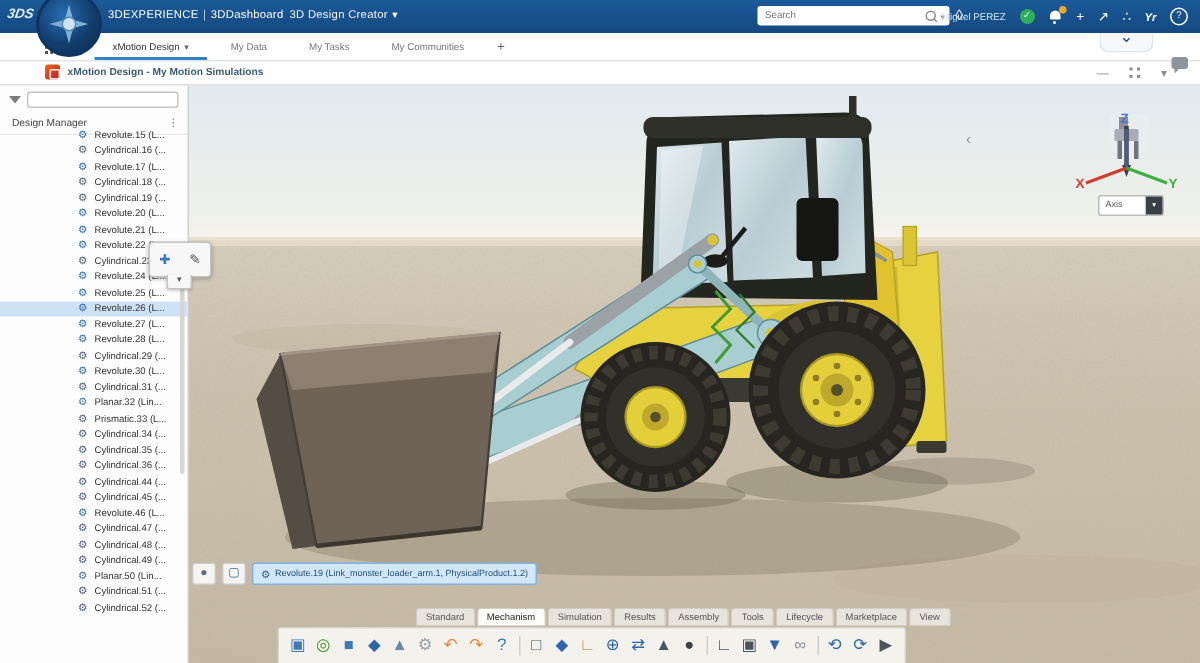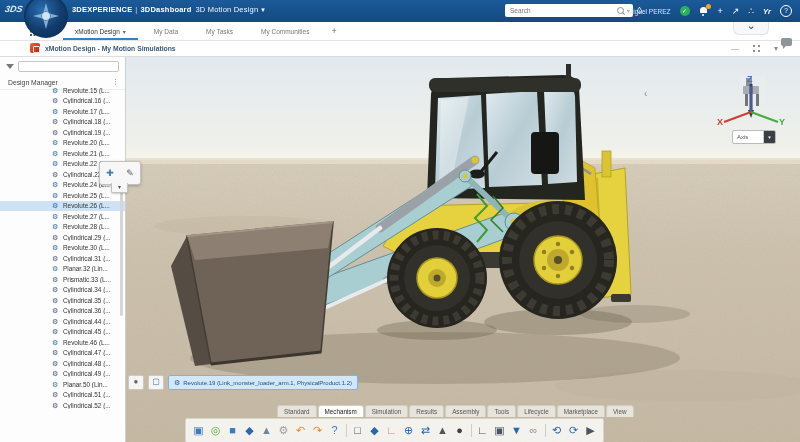--- a/index.html
+++ b/index.html
@@ -8,21 +8,21 @@
   
   .topbar{position:absolute;left:0;top:0;width:800px;height:22px;
           background:linear-gradient(#1b5a99,#14497f);color:#fff;z-index:30;}
   .logo3ds{position:absolute;left:5px;top:4px;font-size:9px;font-weight:bold;font-style:italic;
            transform:skewX(-10deg);color:#dcebf7;}
   .compass{position:absolute;left:24px;top:-6px;width:40px;height:40px;border-radius:50%;
            background:radial-gradient(circle at 40% 35%,#2a6db3 0%,#123d6d 55%,#0b2c52 100%);
            border:2px solid #0d3560;z-index:40;}
   .compass svg{position:absolute;left:4px;top:4px;}
   .brand{position:absolute;left:72px;top:5px;font-size:7.5px;letter-spacing:.2px;white-space:nowrap;}
-  .brand b{font-weight:bold;}
+  .brand b{font-weight:normal;}
   .brand .sep{opacity:.7;margin:0 3px;}
   .brand .appname{font-weight:normal;opacity:.95;margin-left:4px;}
   .brand .caret{font-size:7px;margin-left:3px;}
   .searchbox{position:absolute;left:505px;top:4px;width:122px;height:13px;background:#fff;
              border-radius:2px;display:flex;align-items:center;padding:0 3px;}
   .searchbox input{flex:1;border:none;outline:none;font-size:6.5px;color:#333;background:transparent;
                    font-family:"Liberation Sans",sans-serif;min-width:0;}
   .mag{width:5px;height:5px;border:1px solid #8a8a8a;border-radius:50%;position:relative;flex:none;}
   .mag::after{content:"";position:absolute;width:3px;height:1px;background:#8a8a8a;
               transform:rotate(45deg);right:-2.5px;bottom:-1px;}
@@ -150,21 +150,21 @@
       <svg width="32" height="32" viewBox="0 0 32 32">
         <path d="M16 3 L19 14 L16 12 L13 14 Z" fill="#7fb0d8"></path>
         <path d="M16 29 L19 18 L16 20 L13 18 Z" fill="#7fb0d8"></path>
         <path d="M3 16 L14 13 L12 16 L14 19 Z" fill="#7fb0d8"></path>
         <path d="M29 16 L18 13 L20 16 L18 19 Z" fill="#7fb0d8"></path>
         <circle cx="16" cy="16" r="4.5" fill="#cfe3f2"></circle>
         <circle cx="16" cy="16" r="4.5" fill="none" stroke="#5a86b0" stroke-width="1"></circle>
       </svg>
     </div>
     <div class="brand">
-      <b>3DEXPERIENCE</b><span class="sep">|</span><b>3DDashboard</b><span class="appname">3D Motion Design</span><span class="caret">▾</span>
+      <b>3DEXPERIENCE</b><span class="sep">|</span><b>3DDashboard</b><span class="appname">3D Design Creator</span><span class="caret">▾</span>
     </div>
     <div class="searchbox">
       <input type="text" placeholder="Search" style="">
       <span class="mag"></span>
       <span class="caret">▾</span>
     </div>
     <span class="tagicon">◊</span>
     <div class="usercluster">
       <span class="username">Miguel PEREZ</span>
       <span class="greendot">✓</span>

